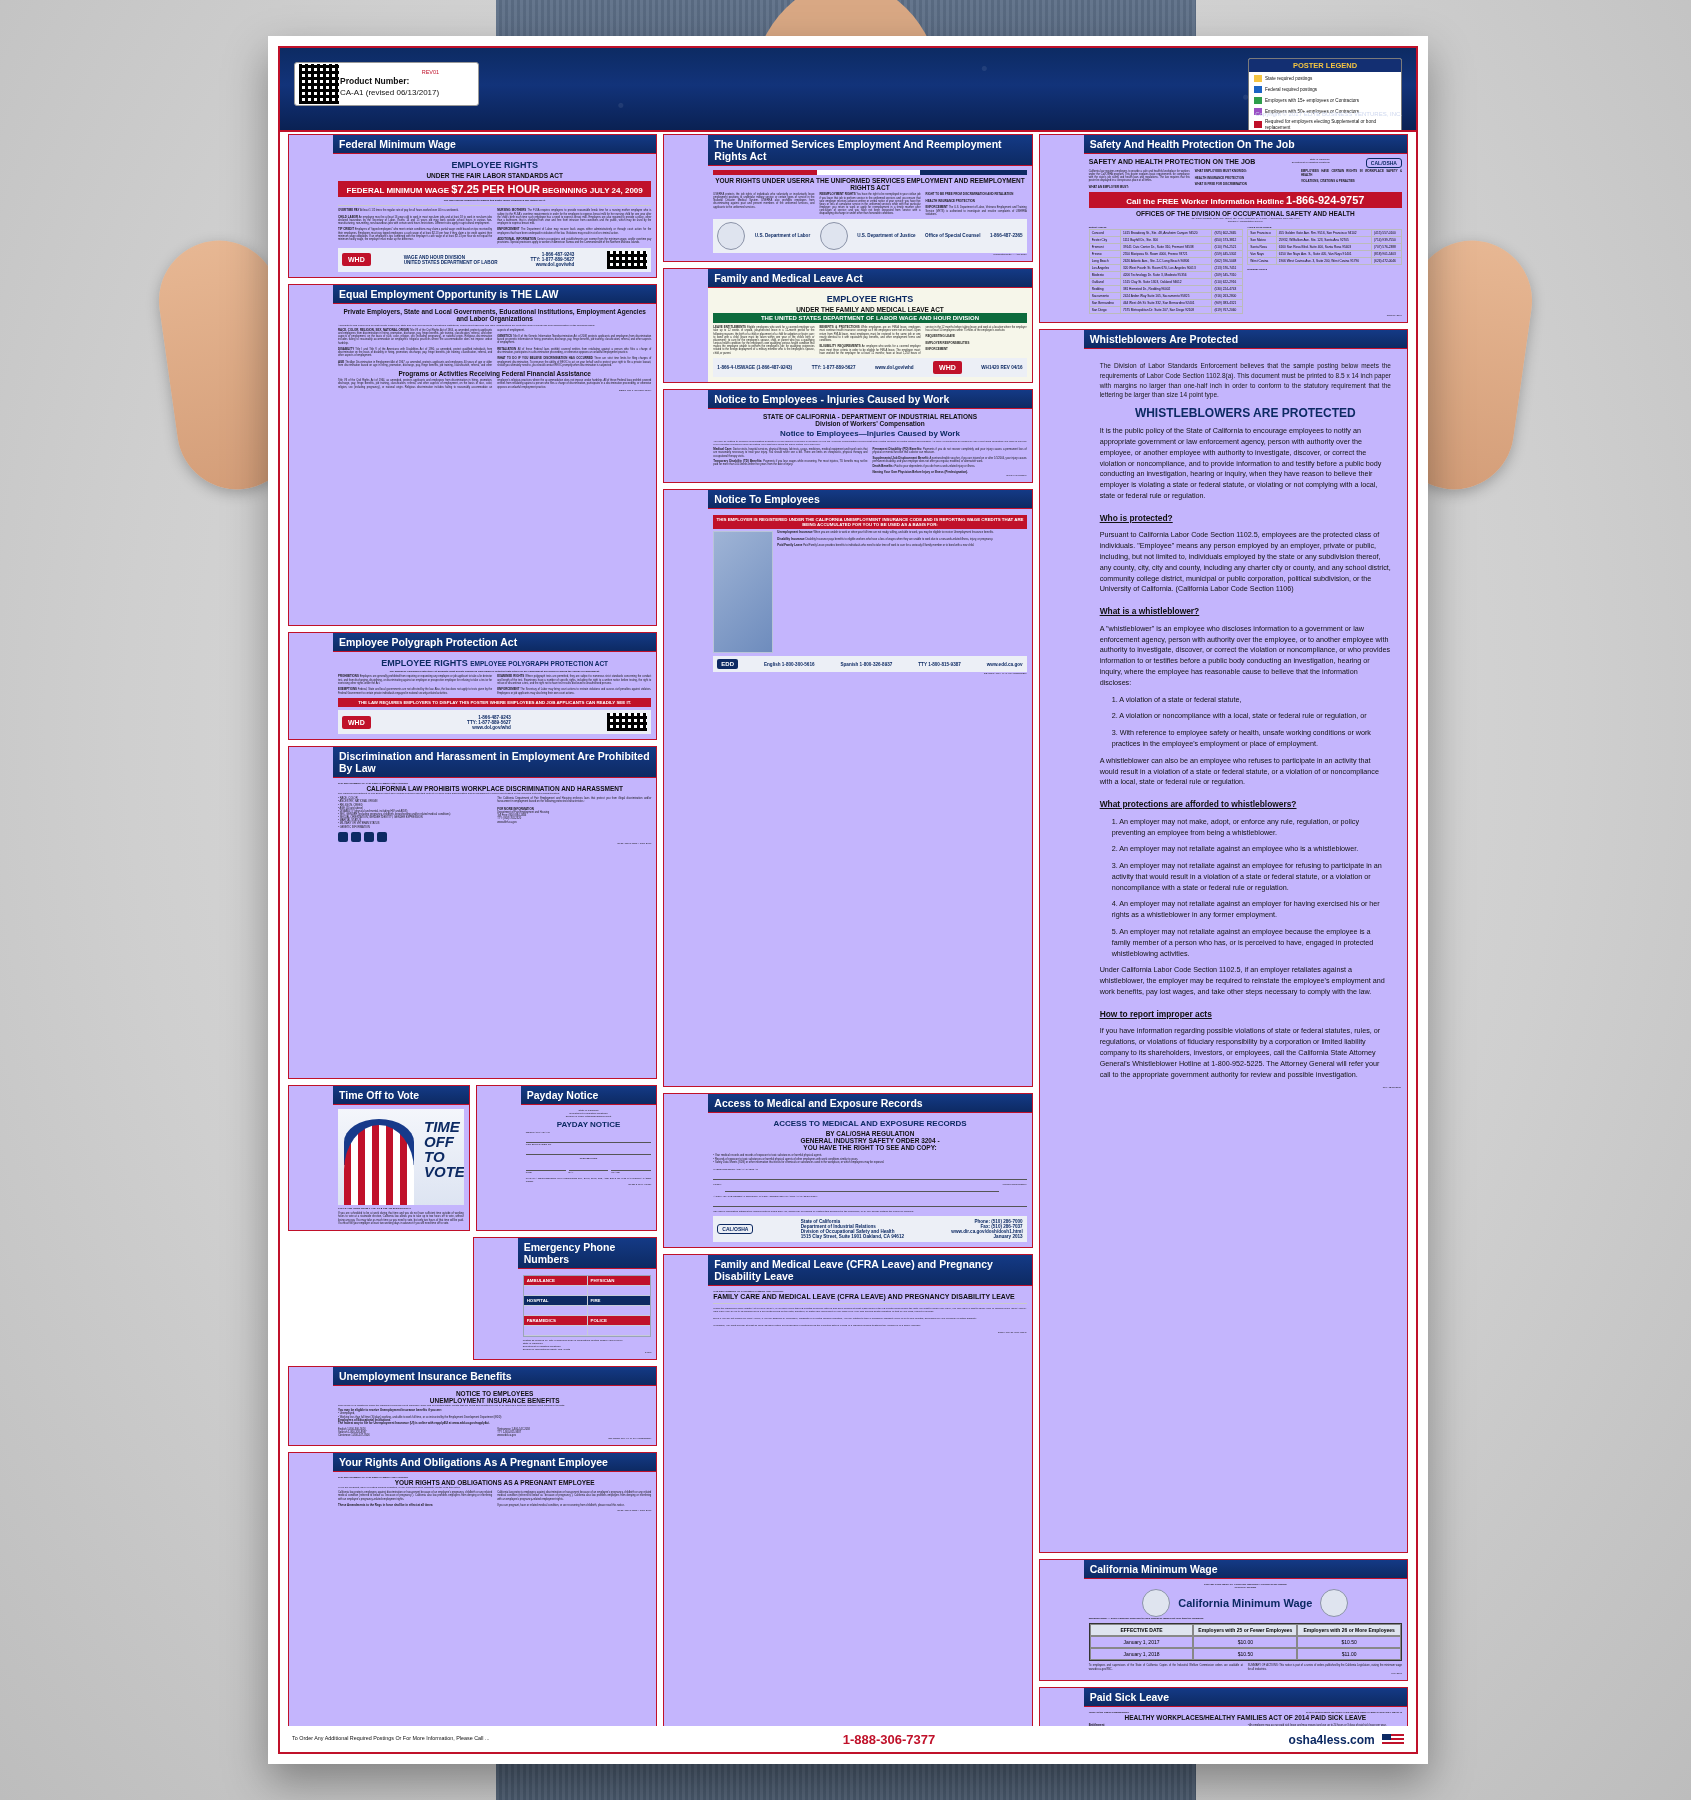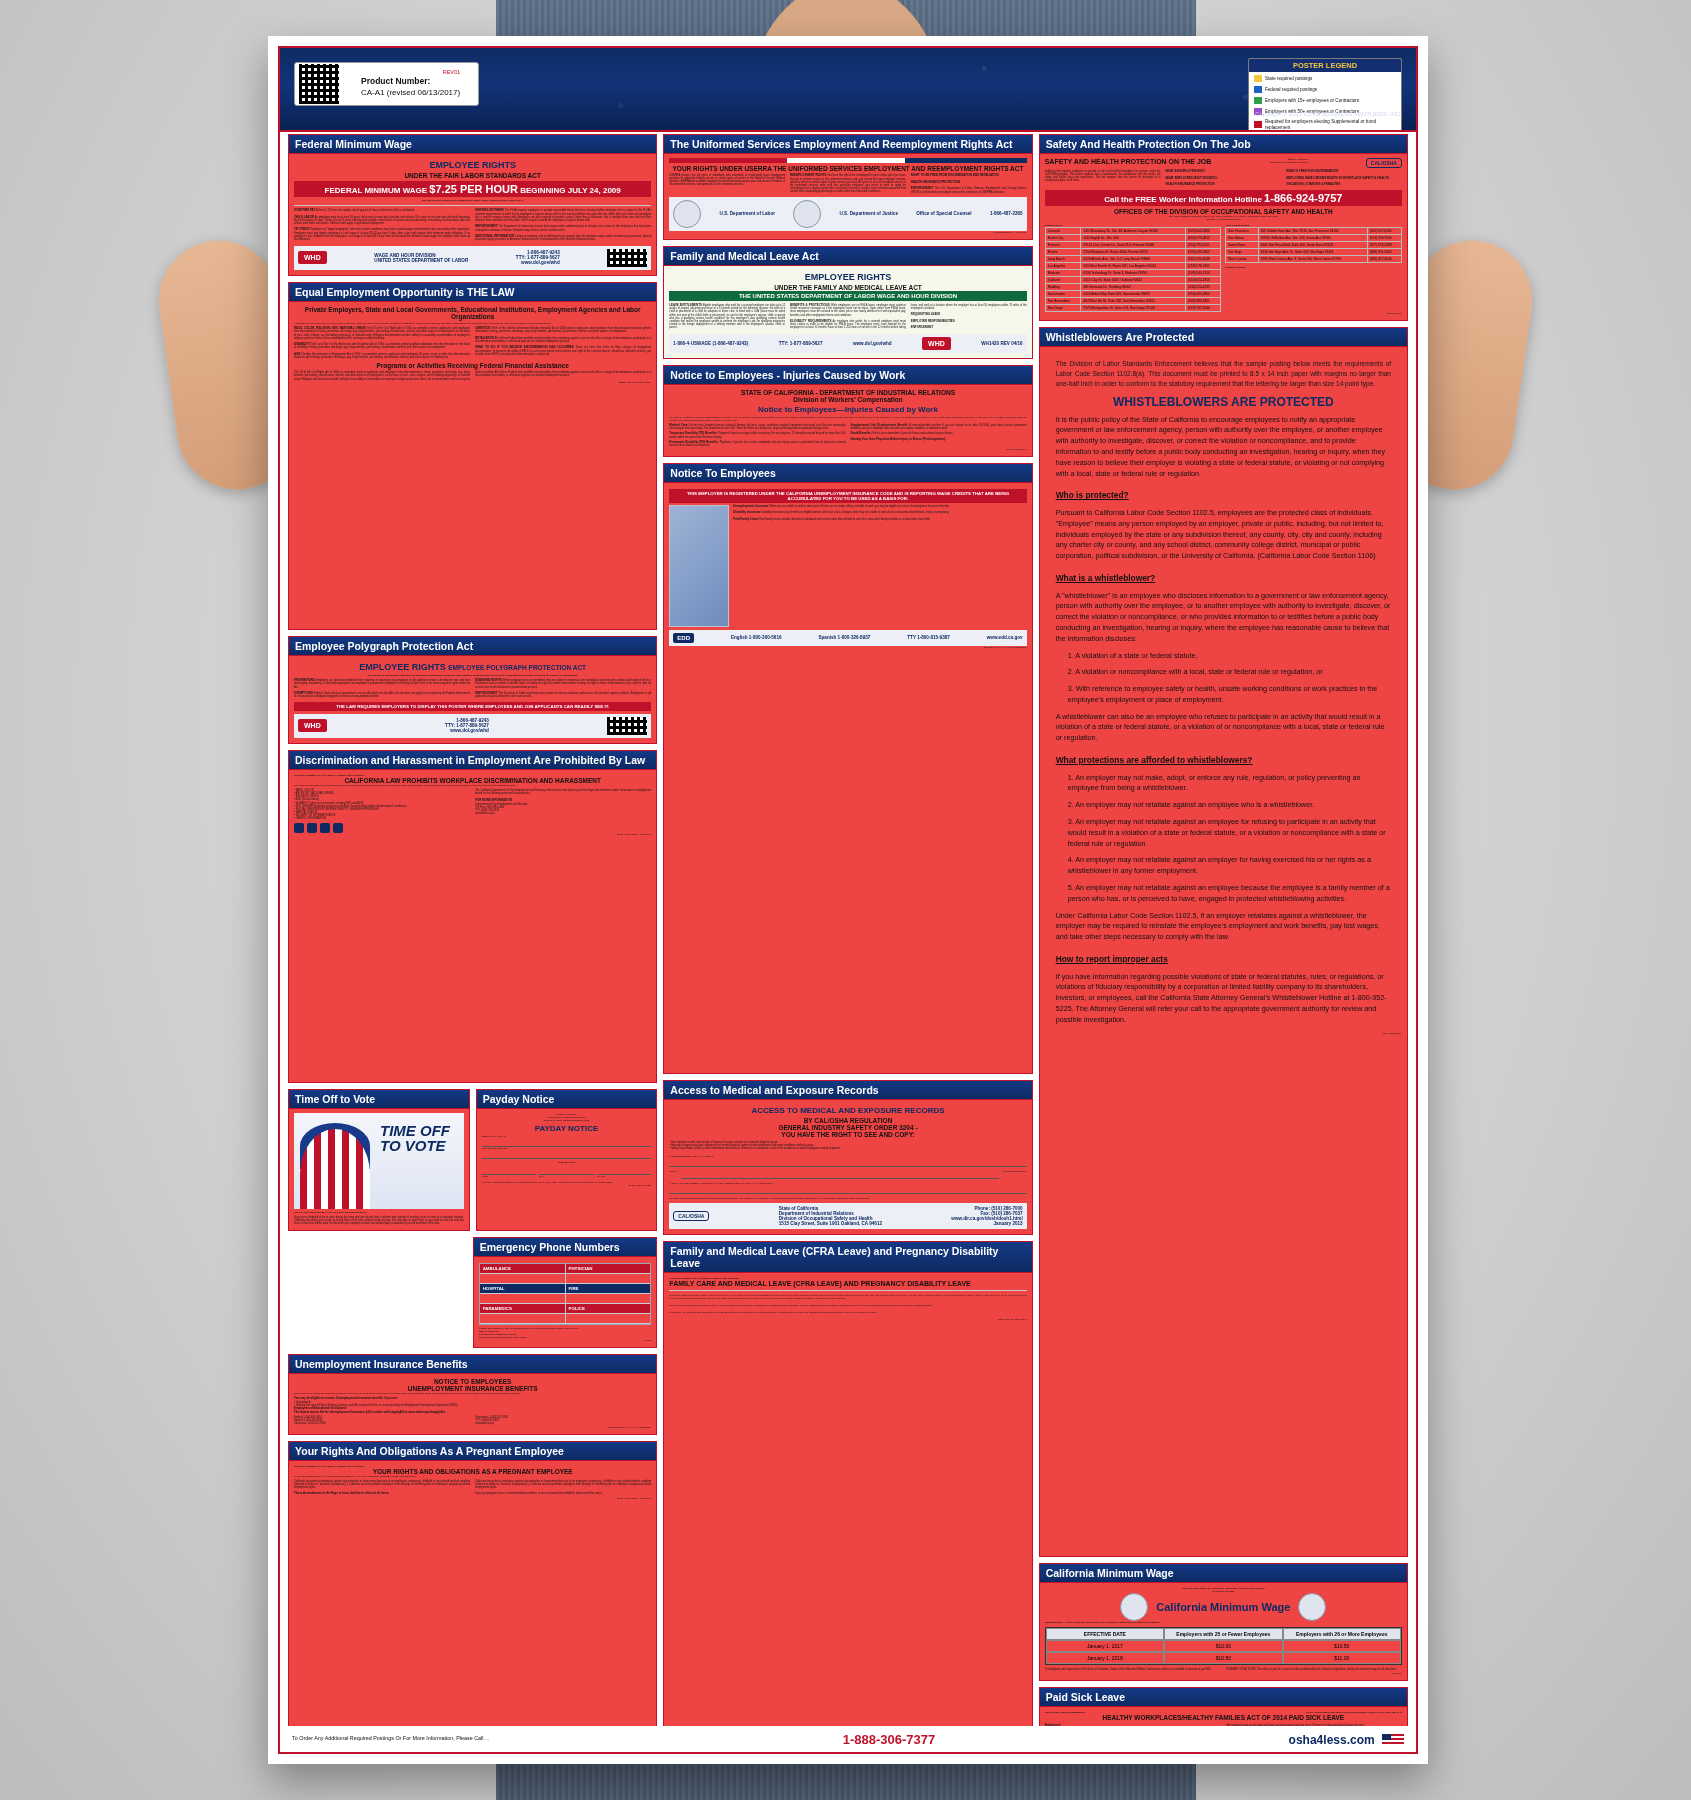--- a/index.html
+++ b/index.html
@@ -80,39 +80,39 @@
     background:#fff;border:1px solid #999;border-radius:3px;
     display:flex;align-items:center;padding:2px 4px;box-sizing:border-box;
   }
   .qr{
     width:40px;height:40px;flex:0 0 40px;
     background:
       repeating-linear-gradient(90deg,#000 0 3px,#fff 3px 6px),
       repeating-linear-gradient(0deg,#000 0 3px,#fff 3px 6px);
     background-blend-mode:multiply;
   }
-  .prodtxt{font-size:8px;line-height:1.35;padding-left:22px;color:#111;}
+  .prodtxt{font-size:8px;line-height:1.35;padding-left:1px;color:#111;}
   .prodtxt b{font-size:8.5px;}
   .prodtxt .rev{font-size:5.5px;color:#c0112a;display:block;text-align:right;}
   .legend{
     position:absolute;right:14px;top:10px;width:152px;
     border:1px solid #7a7a7a;background:#fff;border-radius:2px;overflow:hidden;
   }
   .legend .lt{background:#132f72;color:#f5c542;font-size:7.5px;text-align:center;font-weight:bold;padding:2px 0;}
   .legend .lrow{display:flex;align-items:center;font-size:4.6px;line-height:1.25;padding:2px 3px;color:#111;}
   .legend .sw{width:8px;height:22px;flex:0 0 8px;margin-right:3px;}
   .copy{
     position:absolute;right:14px;top:63px;font-size:6px;color:#cfd8ef;
   }
 
   
   .cols{position:absolute;left:8px;right:8px;top:86px;bottom:6px;display:flex;gap:6px;}
   .col{flex:1;display:flex;flex-direction:column;gap:6px;}
   .card{
-    border:1.6px solid #c0112a;background:#ef4444;position:relative;overflow:hidden;
+    border:1.6px solid #c0112a;background:#c4b5fd;position:relative;overflow:hidden;padding-left:44px;
   }
   .card .ttl{
     background:linear-gradient(180deg,#143a86,#0d2a63);
     color:#fff;font-size:10.5px;font-weight:bold;padding:3px 6px;
     border-bottom:1px solid #c0112a;
   }
   .body{padding:4px 5px 5px 5px;}
   .sub{font-size:9px;font-weight:bold;color:#0d2a63;text-align:center;margin:2px 0;}
   .sub2{font-size:6.5px;font-weight:bold;color:#111;text-align:center;}
   .banner{

